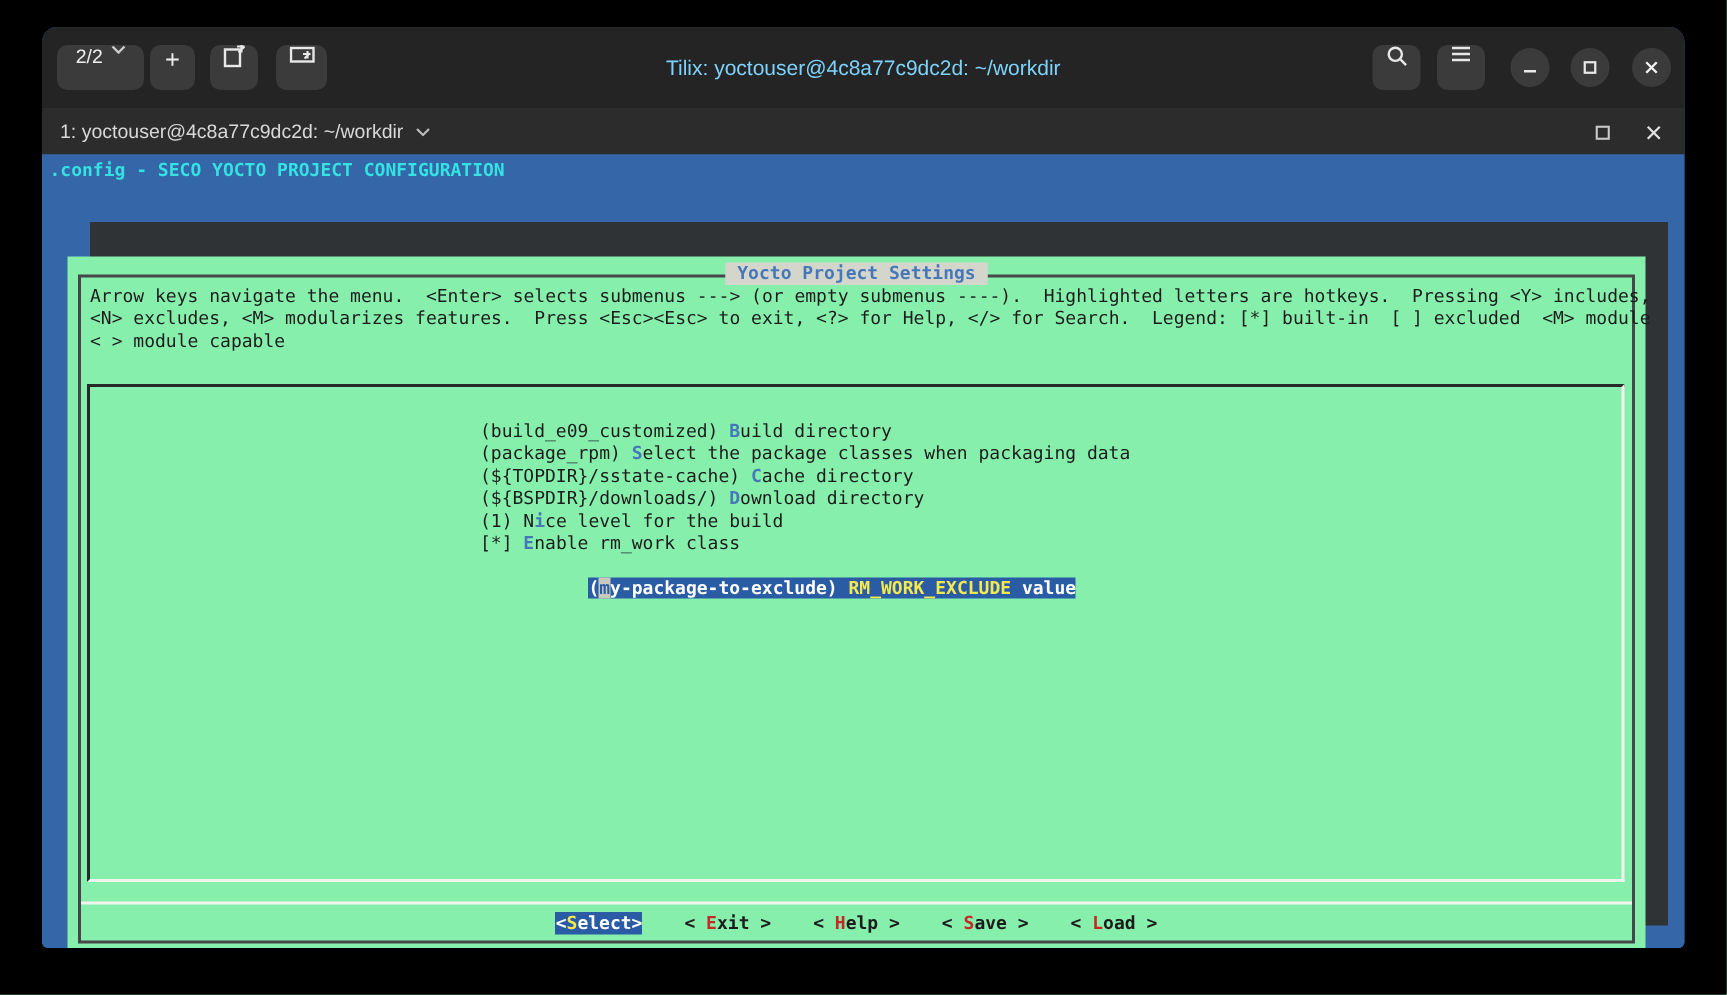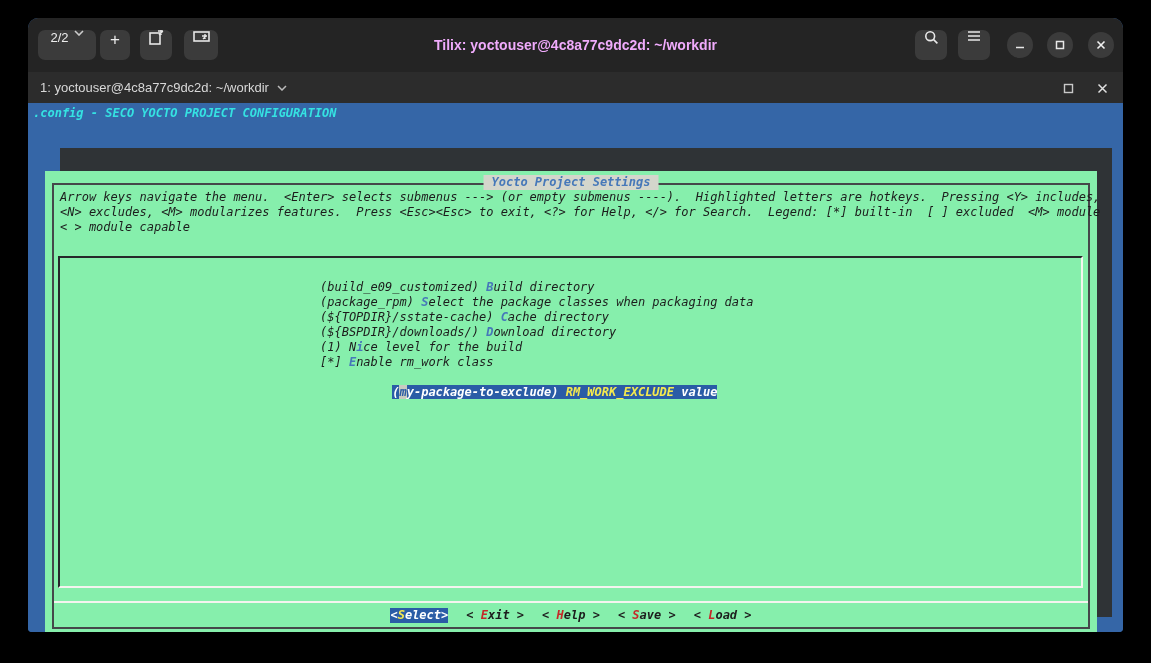--- a/index.html
+++ b/index.html
@@ -16,34 +16,34 @@
   .tab-chip { left:10px; width:58px; gap:5px; font-size:13px; }
   .plus-btn { left:72px; width:30px; font-size:17px; font-weight:400; }
   .split-a { left:112px; width:32px; }
   .split-b { left:156px; width:34px; }
   .search-btn { right:176px; width:32px; }
   .menu-btn { right:133px; width:32px; }
   .circ { position:absolute; top:14px; width:26px; height:26px; border-radius:50%;
           background:#3b3b3b; display:flex; align-items:center; justify-content:center; }
   .min-btn { right:90px; } .max-btn { right:50px; } .close-btn { right:9px; }
   .win-title { position:absolute; left:0; right:0; top:0; height:54px; display:flex;
-               align-items:center; justify-content:center; color:#f0abfc; font-size:14px;
-               font-weight:bold; pointer-events:none; }
+               align-items:center; justify-content:center; color:#7dd3fc; font-size:14px;
+               font-weight:normal; pointer-events:none; }
 
   
   .tabbar { position:absolute; left:0; top:54px; width:100%; height:31px; background:#2c2c2c; }
   .tab-label { position:absolute; left:12px; top:0; height:31px; display:flex; align-items:center;
                gap:8px; color:#d8d8d8; font-size:13px; }
   .tab-ctrl { position:absolute; top:8px; width:16px; height:16px; display:flex;
               align-items:center; justify-content:center; }
   .tab-max { right:47px; } .tab-close { right:13px; }
 
   
   .terminal { position:absolute; left:0; top:85px; width:100%; height:529px; background:#3566a7;
-              font-family:"DejaVu Sans Mono", monospace; font-size:12px; line-height:15px;font-style:italic; }
+              font-family:"DejaVu Sans Mono", monospace; font-size:12px; line-height:15px; }
   .term-head { position:absolute; left:5px; top:3px; right:0; color:#35e2e2; font-weight:bold;
                white-space:pre; }
   .head2 { position:absolute; left:5px; top:18px; right:0; display:flex; color:#35e2e2;
            font-weight:bold; white-space:pre; }
   .head-rule { flex:1; height:0; border-top:2px solid #35e2e2; margin:7px 0 0 3px; }
 
   
   .dlg-shadow { position:absolute; left:32px; top:45px; width:1052px; height:469px; background:#2f3336; }
   .dialog { position:absolute; left:17px; top:30px; width:1052px; height:465px; background:#86efac;
             color:#1c1c1c;margin-top:38px; }
@@ -58,21 +58,21 @@
              border-bottom:2px solid #f4f4ef; border-right:2px solid #f4f4ef;
              padding-top:22px; }
   .mrow { padding-left:260px; white-space:pre; height:15px; }
   .hot { color:#4678b9; font-weight:bold; }
   .selbar { background:#2a5ca6; color:#fff; font-weight:bold; }
   .selbar .kw { color:#f5e94e; }
   .selbar .cursor { background:#c8cac0; color:#2a5ca6; }
 
   .btn-sep { position:absolute; left:9px; right:9px; top:430px; height:2px; background:#f4f4ef; }
   .btnrow { position:absolute; left:0; right:0; top:437px; display:flex; justify-content:center;
-            gap:18px; white-space:pre; }
+            gap:28px; white-space:pre; }
   .dbtn { font-weight:bold; }
   .dbtn .rhot { color:#c62828; }
   .dbtn-sel { background:#2a5ca6; color:#fff; }
   .dbtn-sel .yhot { color:#f5e94e; }
 
   svg { display:block; }
 </style>
 </head>
 <body>
 

